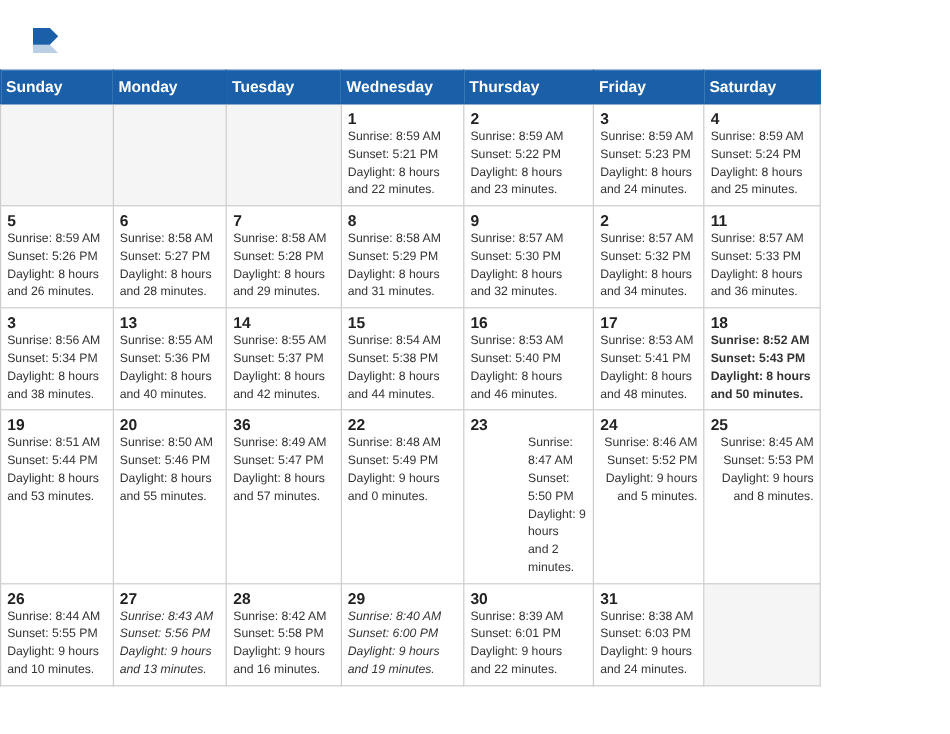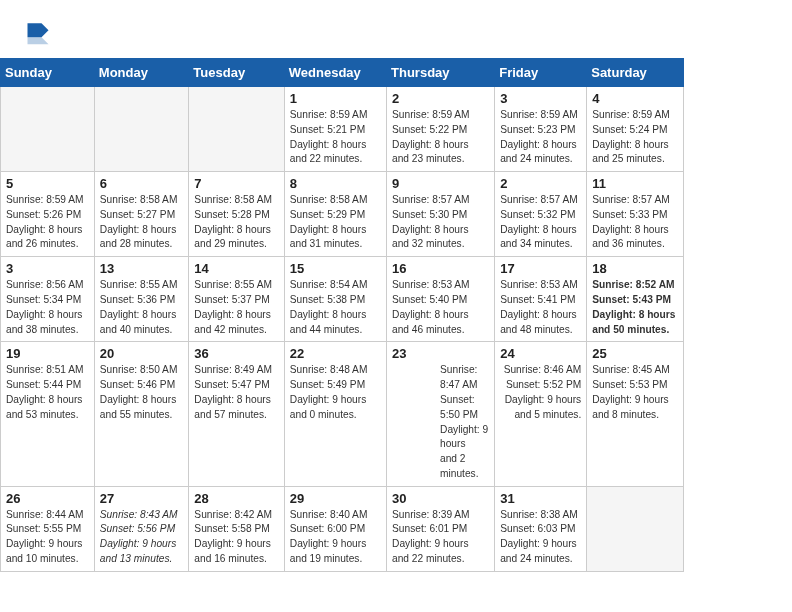--- a/index.html
+++ b/index.html
@@ -306,21 +306,21 @@
           </td>
           <td>
             <span class="day-num">24</span>
             <div class="day-info" style="white-space: pre-line; text-align: right;">Sunrise: 8:46 AM
 Sunset: 5:52 PM
 Daylight: 9 hours
 and 5 minutes.</div>
           </td>
           <td>
             <span class="day-num">25</span>
-            <div class="day-info" style="white-space: pre-line;">Sunrise: 8:45 AM
+            <div class="day-info" style="white-space: pre-line; text-align: right;">Sunrise: 8:45 AM
 Sunset: 5:53 PM
 Daylight: 9 hours
 and 8 minutes.</div>
           </td>
         </tr>
         <tr>
           <td>
             <span class="day-num">26</span>
             <div class="day-info" style="white-space: pre-line;">Sunrise: 8:44 AM
 Sunset: 5:55 PM
@@ -336,21 +336,21 @@
           </td>
           <td>
             <span class="day-num">28</span>
             <div class="day-info" style="white-space: pre-line;">Sunrise: 8:42 AM
 Sunset: 5:58 PM
 Daylight: 9 hours
 and 16 minutes.</div>
           </td>
           <td>
             <span class="day-num">29</span>
-            <div class="day-info" style="white-space: pre-line;">Sunrise: 8:40 AM
+            <div class="day-info" style="white-space: pre-line; font-style: italic;">Sunrise: 8:40 AM
 Sunset: 6:00 PM
 Daylight: 9 hours
 and 19 minutes.</div>
           </td>
           <td>
             <span class="day-num">30</span>
             <div class="day-info" style="white-space: pre-line;">Sunrise: 8:39 AM
 Sunset: 6:01 PM
 Daylight: 9 hours
 and 22 minutes.</div>

